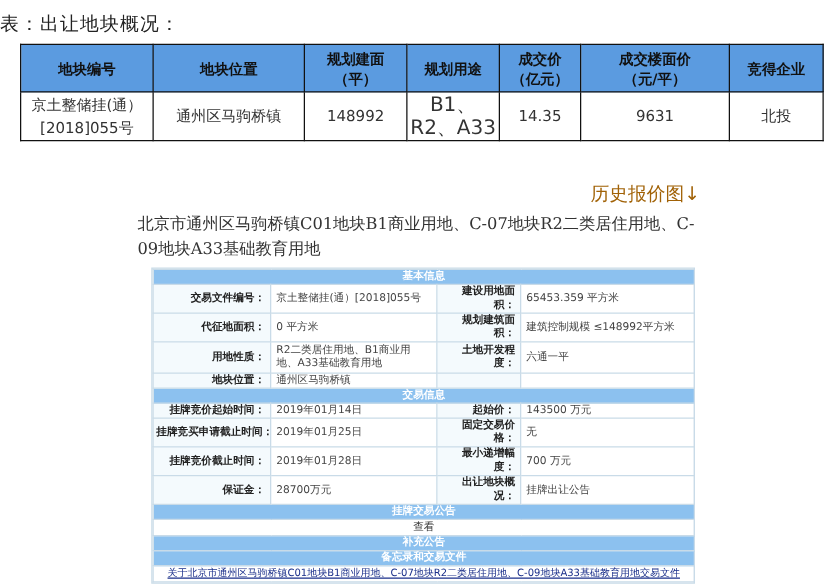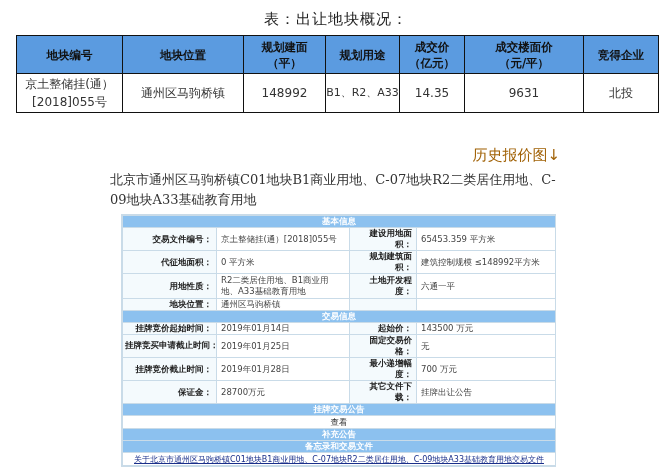--- a/index.html
+++ b/index.html
@@ -1,17 +1,17 @@
 <!DOCTYPE html>
 <html><head>
 <meta charset="utf-8">
 <style>
   html,body{margin:0;padding:0;background:#ffffff;}
   body{width:672px;height:469px;position:relative;overflow:hidden;font-family:"DejaVu Sans",sans-serif;color:#222;}
-  .caption{position:absolute;left:0;width:672px;top:10px;text-align:center;font-size:15px;color:#222;letter-spacing:1px;}
+  .caption{position:absolute;left:0;width:672px;top:10px;text-align:left;font-size:15px;color:#222;letter-spacing:1px;}
   table.summary{position:absolute;left:16px;top:35px;width:642px;border-collapse:collapse;table-layout:fixed;padding-left:12px;}
   table.summary th, table.summary td{border:1.5px solid #111;text-align:center;vertical-align:middle;padding:0;}
   table.summary th{background:#5b9be0;color:#111;font-weight:bold;font-size:11.5px;height:37px;line-height:16px;}
   table.summary td{background:#fff;font-size:12px;height:38px;line-height:18px;color:#333;}
   .history-title{position:absolute;left:0;width:560px;top:146px;text-align:right;font-size:15px;color:#a16207;}
   .notice-title{position:absolute;left:110px;width:460px;top:170px;text-align:left;font-family:"DejaVu Serif",serif;font-size:13px;line-height:20px;color:#333;}
   .notice-date{position:absolute;left:0;width:672px;top:206px;text-align:center;font-size:8px;color:#555;margin-top:12px;}
   .form{position:absolute;left:121px;top:214px;width:433px;border:1px solid #c9dbe8;background:#fff;}
   .form table{width:100%;border-collapse:collapse;table-layout:fixed;font-size:8.5px;}
   .form td{border:1px solid #c9dbe8;padding:0 4px;height:11px;line-height:11px;}
@@ -64,21 +64,21 @@
           <div>竞得企业</div>
         </th>
   </tr>
   <tr>
     <td>
           <div>京土整储挂(通）</div>
           <div>[2018]055号</div>
         </td>
     <td>通州区马驹桥镇</td>
     <td>148992</td>
-    <td style="font-size:11px">B1、R2、A33</td>
+    <td style="font-size:16px">B1、R2、A33</td>
     <td>14.35</td>
     <td>9631</td>
     <td>北投</td>
   </tr>
 </tbody>
   </table>
 
 <div class="history-title">历史报价图↓</div>
 <div class="notice-title">北京市通州区马驹桥镇C01地块B1商业用地、C-07地块R2二类居住用地、C-09地块A33基础教育用地</div>
 <div class="notice-date">2018/12/25</div>
@@ -136,21 +136,21 @@
     </tr>
     <tr>
       <td class="lbl">挂牌竞价截止时间：</td>
       <td class="val">2019年01月28日</td>
       <td class="lbl">最小递增幅度：</td>
       <td class="val">700 万元</td>
     </tr>
     <tr>
       <td class="lbl">保证金：</td>
       <td class="val">28700万元</td>
-      <td class="lbl">其它文件下载：</td>
+      <td class="lbl">出让地块概况：</td>
       <td class="val">挂牌出让公告</td>
     </tr>
     <tr>
           <td class="sec" colspan="4">挂牌交易公告</td>
         </tr>
     <tr>
           <td class="center" colspan="4" style="height:12px;">查看</td>
         </tr>
     <tr>
           <td class="sec" colspan="4">补充公告</td>

